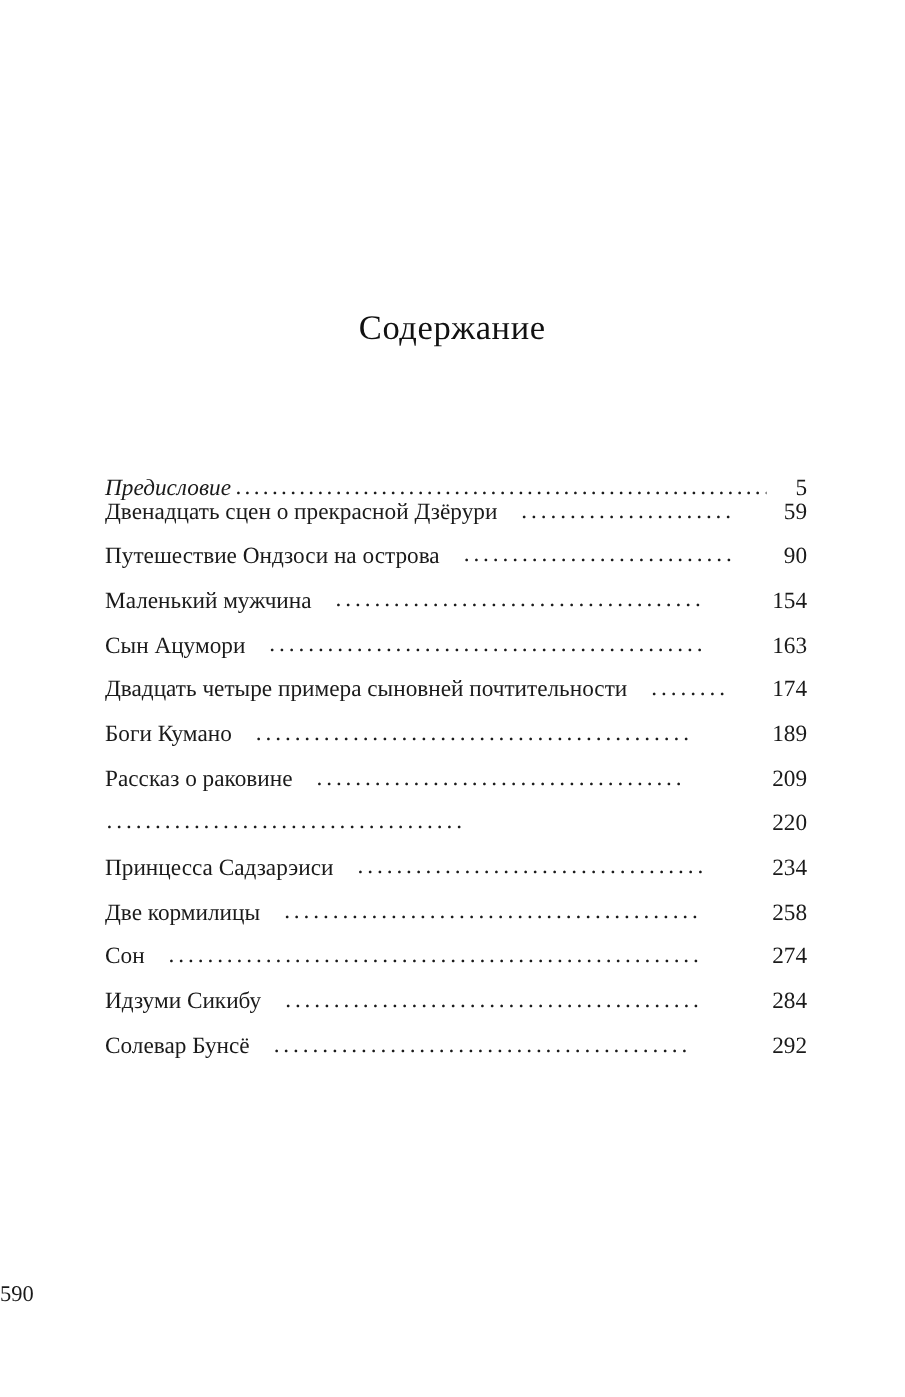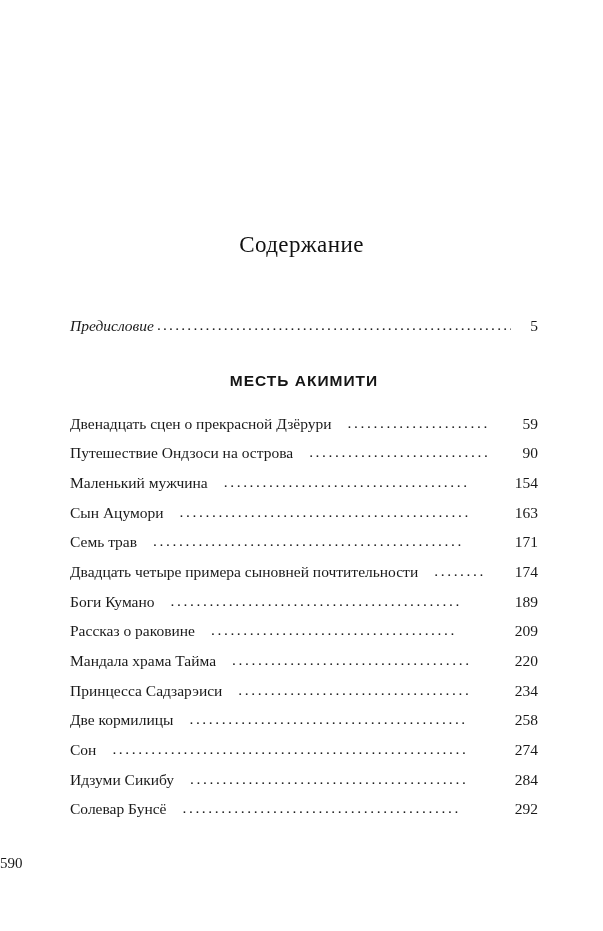--- a/index.html
+++ b/index.html
@@ -16,21 +16,21 @@
     overflow: hidden;
   }
   .page {
     width: 603px;
     height: 931px;
     position: relative;
     box-sizing: border-box;
   }
   .title {
     position: absolute;
-    top: 232px;
+    top: 206px;
     left: 0;
     width: 603px;
     text-align: center;
     font-size: 23px;
     letter-spacing: 0.4px;
     color: #111;
   }
   .toc {
     position: absolute;
     top: 318px;
@@ -104,21 +104,20 @@
   <div class="title">Содержание</div>
 
   <div class="toc">
 
     <div class="entry preface">
       <span class="label">Предисловие</span>
       <span class="leader">.............................................................</span>
       <span class="page-num">5</span>
     </div>
 
-    <div class="section-head">МЕСТЬ АКИМИТИ</div>
 
     <div class="list">
 
       <div class="entry">
         <span class="label">Двенадцать сцен о прекрасной Дзёрури</span>
         <span class="leader">......................</span>
         <span class="page-num">59</span>
       </div>
 
       <div class="entry">
@@ -133,46 +132,40 @@
         <span class="leader">......................................</span>
         <span class="page-num">154</span>
       </div>
 
       <div class="entry">
         <span class="label">Сын Ацумори</span>
         <span class="leader">.............................................</span>
         <span class="page-num">163</span>
       </div>
 
-      <div class="entry">
-        <span class="label">Семь трав</span>
-        <span class="leader">................................................</span>
-        <span class="page-num">171</span>
-      </div>
 
       <div class="entry">
         <span class="label">Двадцать четыре примера сыновней почтительности</span>
         <span class="leader">........</span>
         <span class="page-num">174</span>
       </div>
 
       <div class="entry">
         <span class="label">Боги Кумано</span>
         <span class="leader">.............................................</span>
         <span class="page-num">189</span>
       </div>
 
       <div class="entry">
         <span class="label">Рассказ о раковине</span>
         <span class="leader">......................................</span>
         <span class="page-num">209</span>
       </div>
 
       <div class="entry">
-        <span class="label">Мандала храма Тайма</span>
         <span class="leader">.....................................</span>
         <span class="page-num">220</span>
       </div>
 
       <div class="entry">
         <span class="label">Принцесса Садзарэиси</span>
         <span class="leader">....................................</span>
         <span class="page-num">234</span>
       </div>
 

